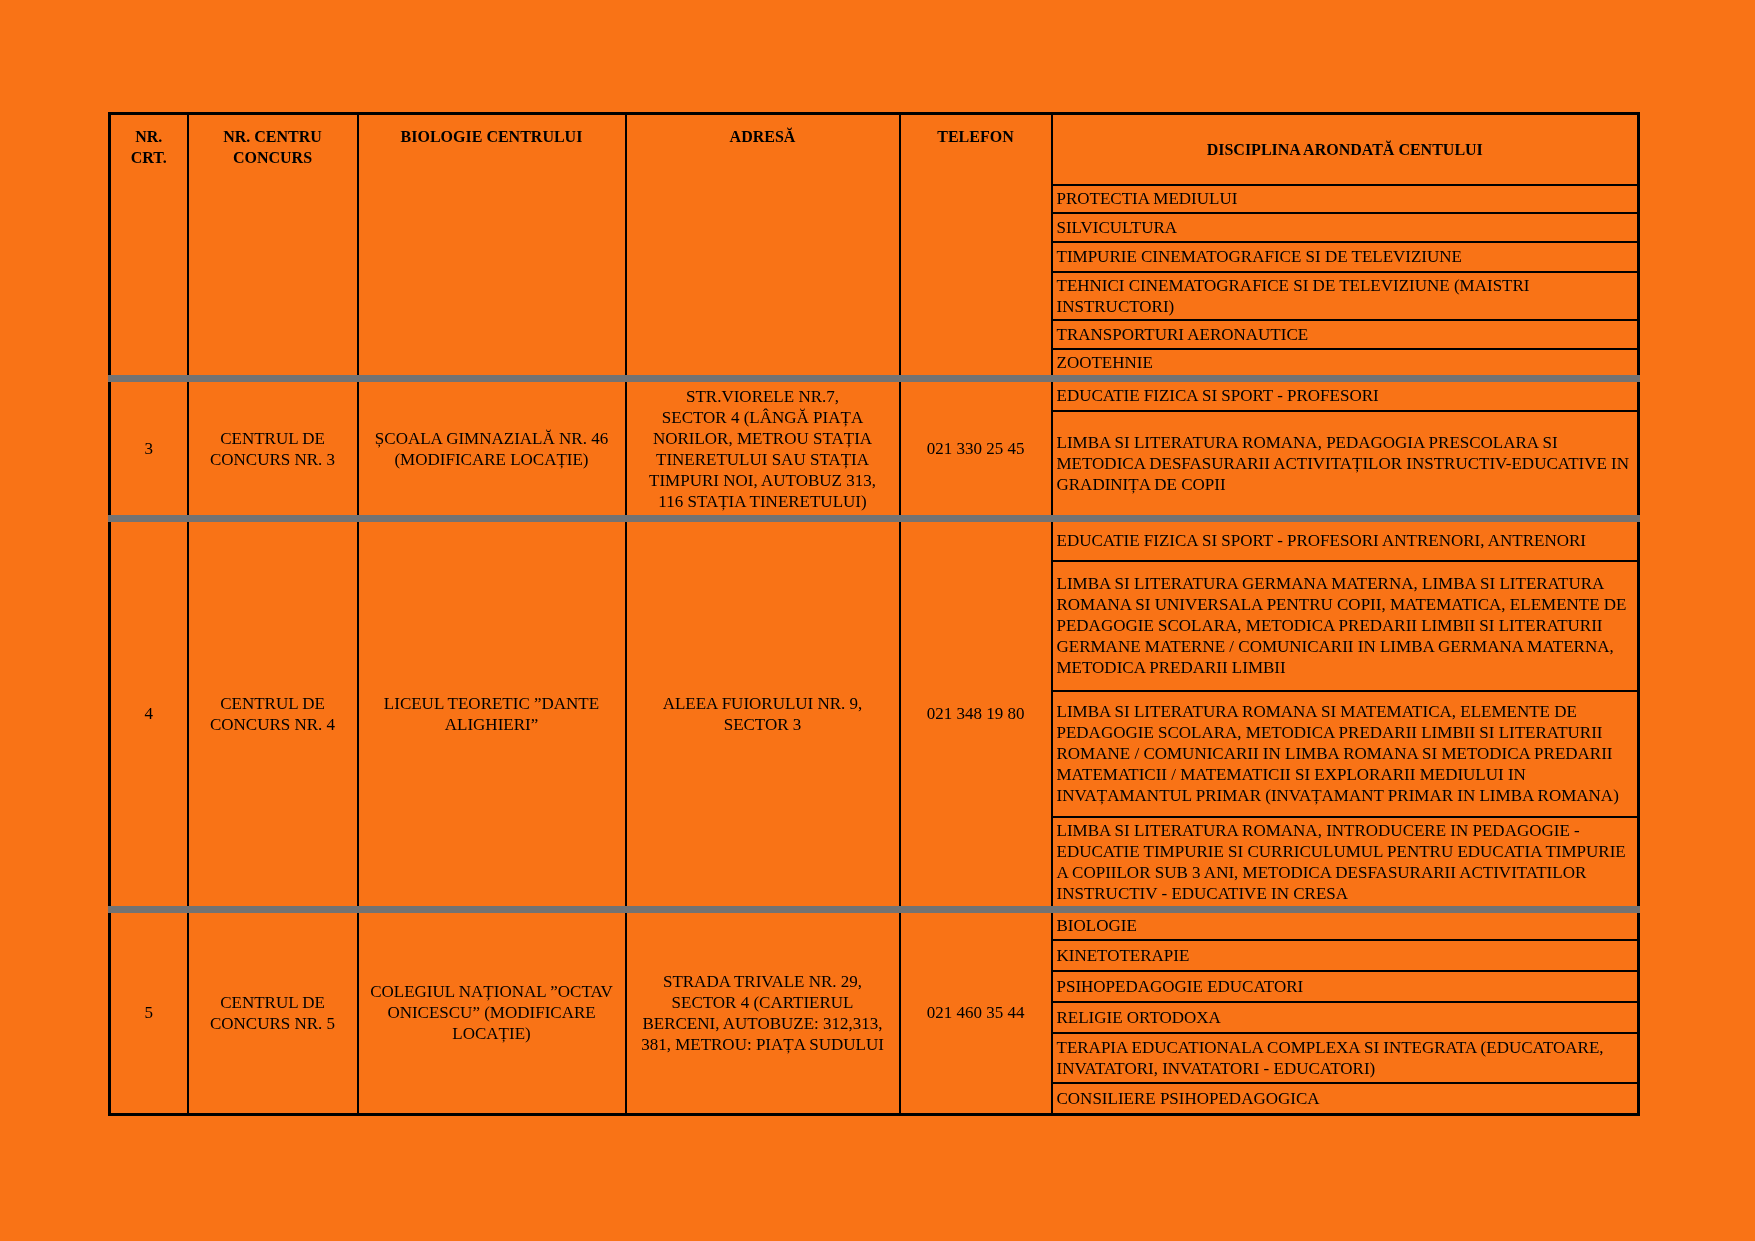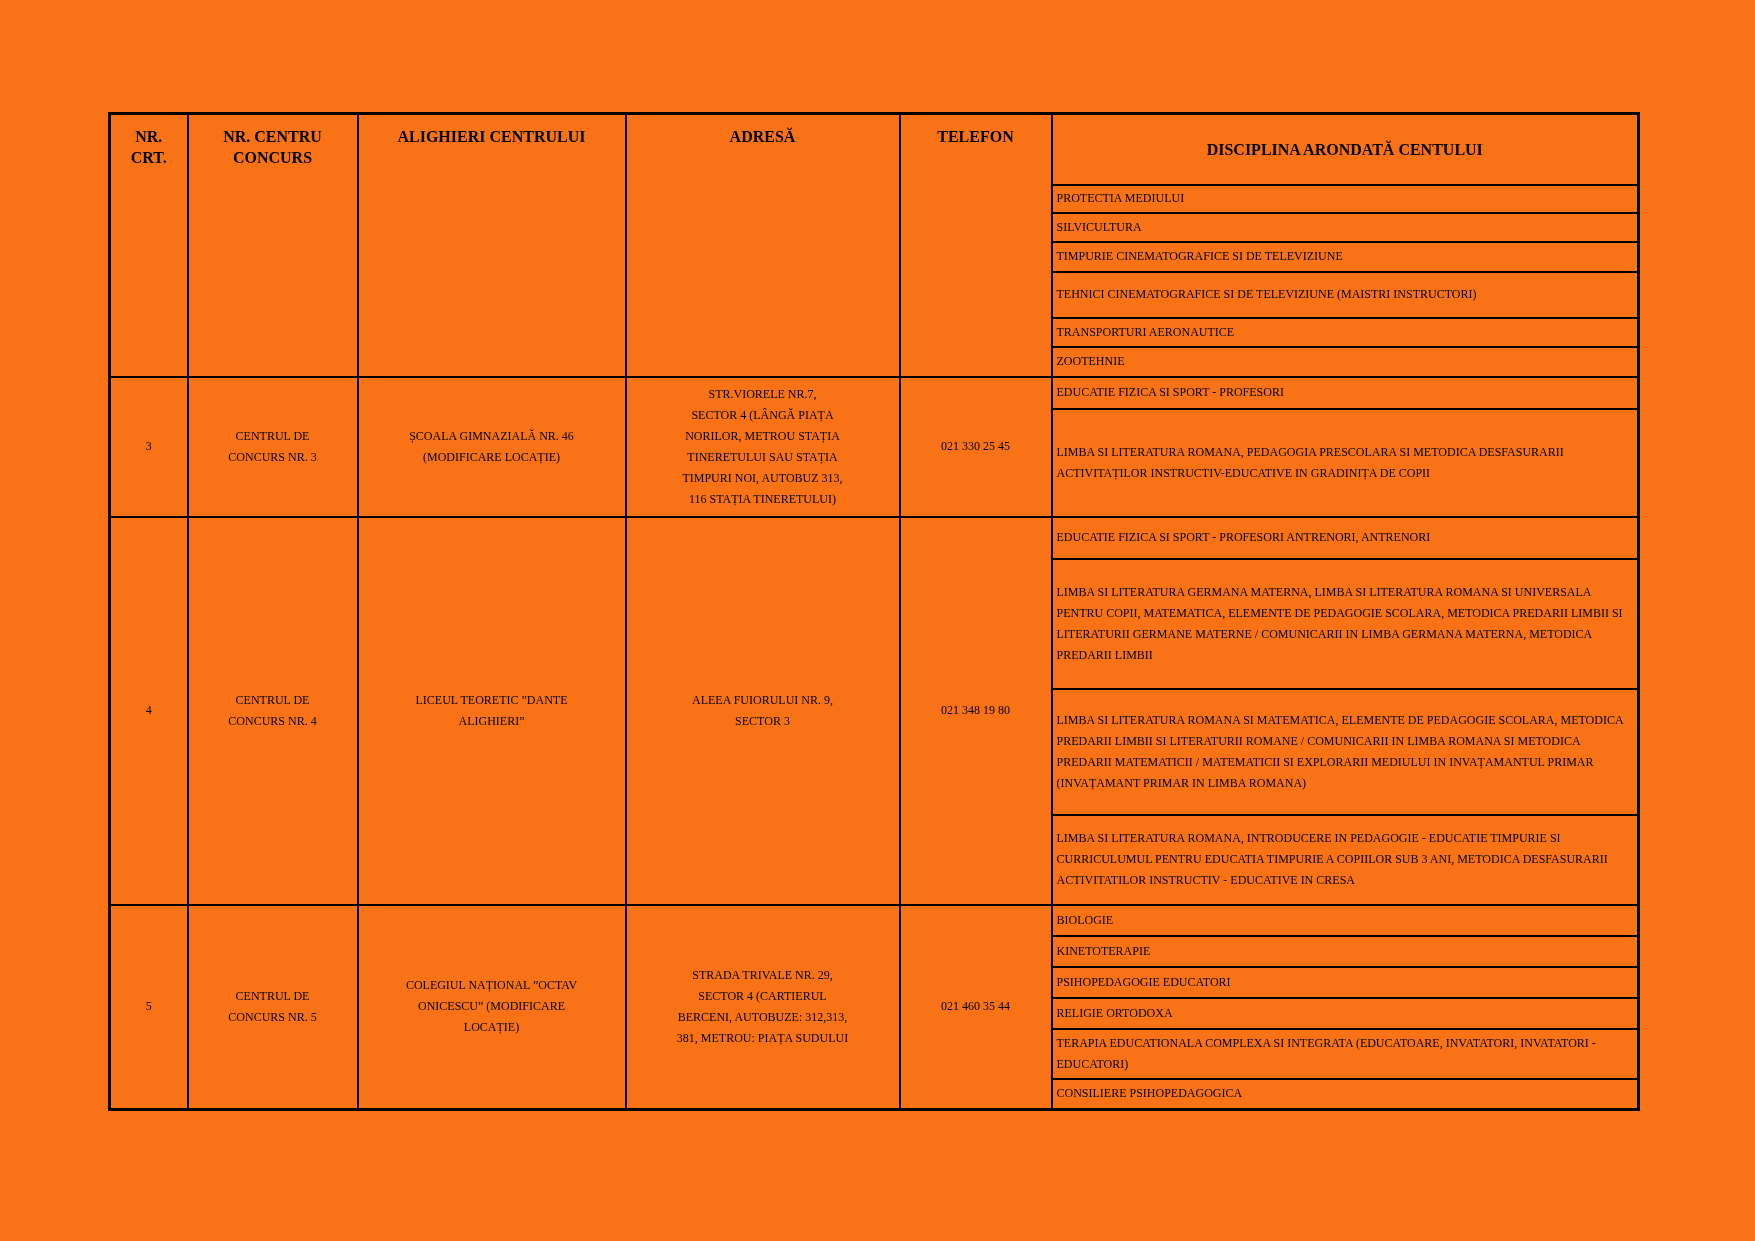--- a/index.html
+++ b/index.html
@@ -19,21 +19,21 @@
     position: absolute;
     left: 108px;
     top: 112px;
     width: 1529px;
     border-collapse: collapse;
     table-layout: fixed;
     border: 3px solid #000;
   }
   td, th {
     border: 2px solid #000;
-    font-size: 12px;
+    font-size: 17px;
     line-height: 21px;
     overflow: hidden;
     padding: 2px 4px;
     color: #000;
   }
   th {
     font-size: 16px;
     font-weight: bold;
     text-align: center;
     vertical-align: middle;
@@ -47,21 +47,21 @@
     text-align: center;
     vertical-align: middle;
     white-space: pre-line;
   }
   td.disc {
     text-align: left;
     vertical-align: middle;
     padding: 2px 5px 2px 4px;
   }
   tr.block-start td {
-    border-top: 1px solid #737373;
+    border-top: 7px solid #737373;
   }
 </style>
 </head>
 <body>
 
 <div class="page">
   <table class="doc-table">
     <colgroup>
       <col style="width:78px">
       <col style="width:170px">
@@ -70,21 +70,21 @@
       <col style="width:152px">
       <col style="width:587px">
     </colgroup>
 
     <tbody>
         <tr style="height:71px">
       <th class="span-head" rowspan="7">NR.
 CRT.</th>
       <th class="span-head" rowspan="7">NR. CENTRU
 CONCURS</th>
-      <th class="span-head" rowspan="7">ALIGHIERI CENTRULUI</th>
+      <th class="span-head" rowspan="7">BIOLOGIE CENTRULUI</th>
       <th class="span-head" rowspan="7">ADRESĂ</th>
       <th class="span-head" rowspan="7">TELEFON</th>
       <th>DISCIPLINA ARONDATĂ CENTULUI</th>
     </tr>
 
     <tr style="height:28px">
           <td class="disc">PROTECTIA MEDIULUI</td>
         </tr>
     <tr style="height:29px">
           <td class="disc">SILVICULTURA</td>

